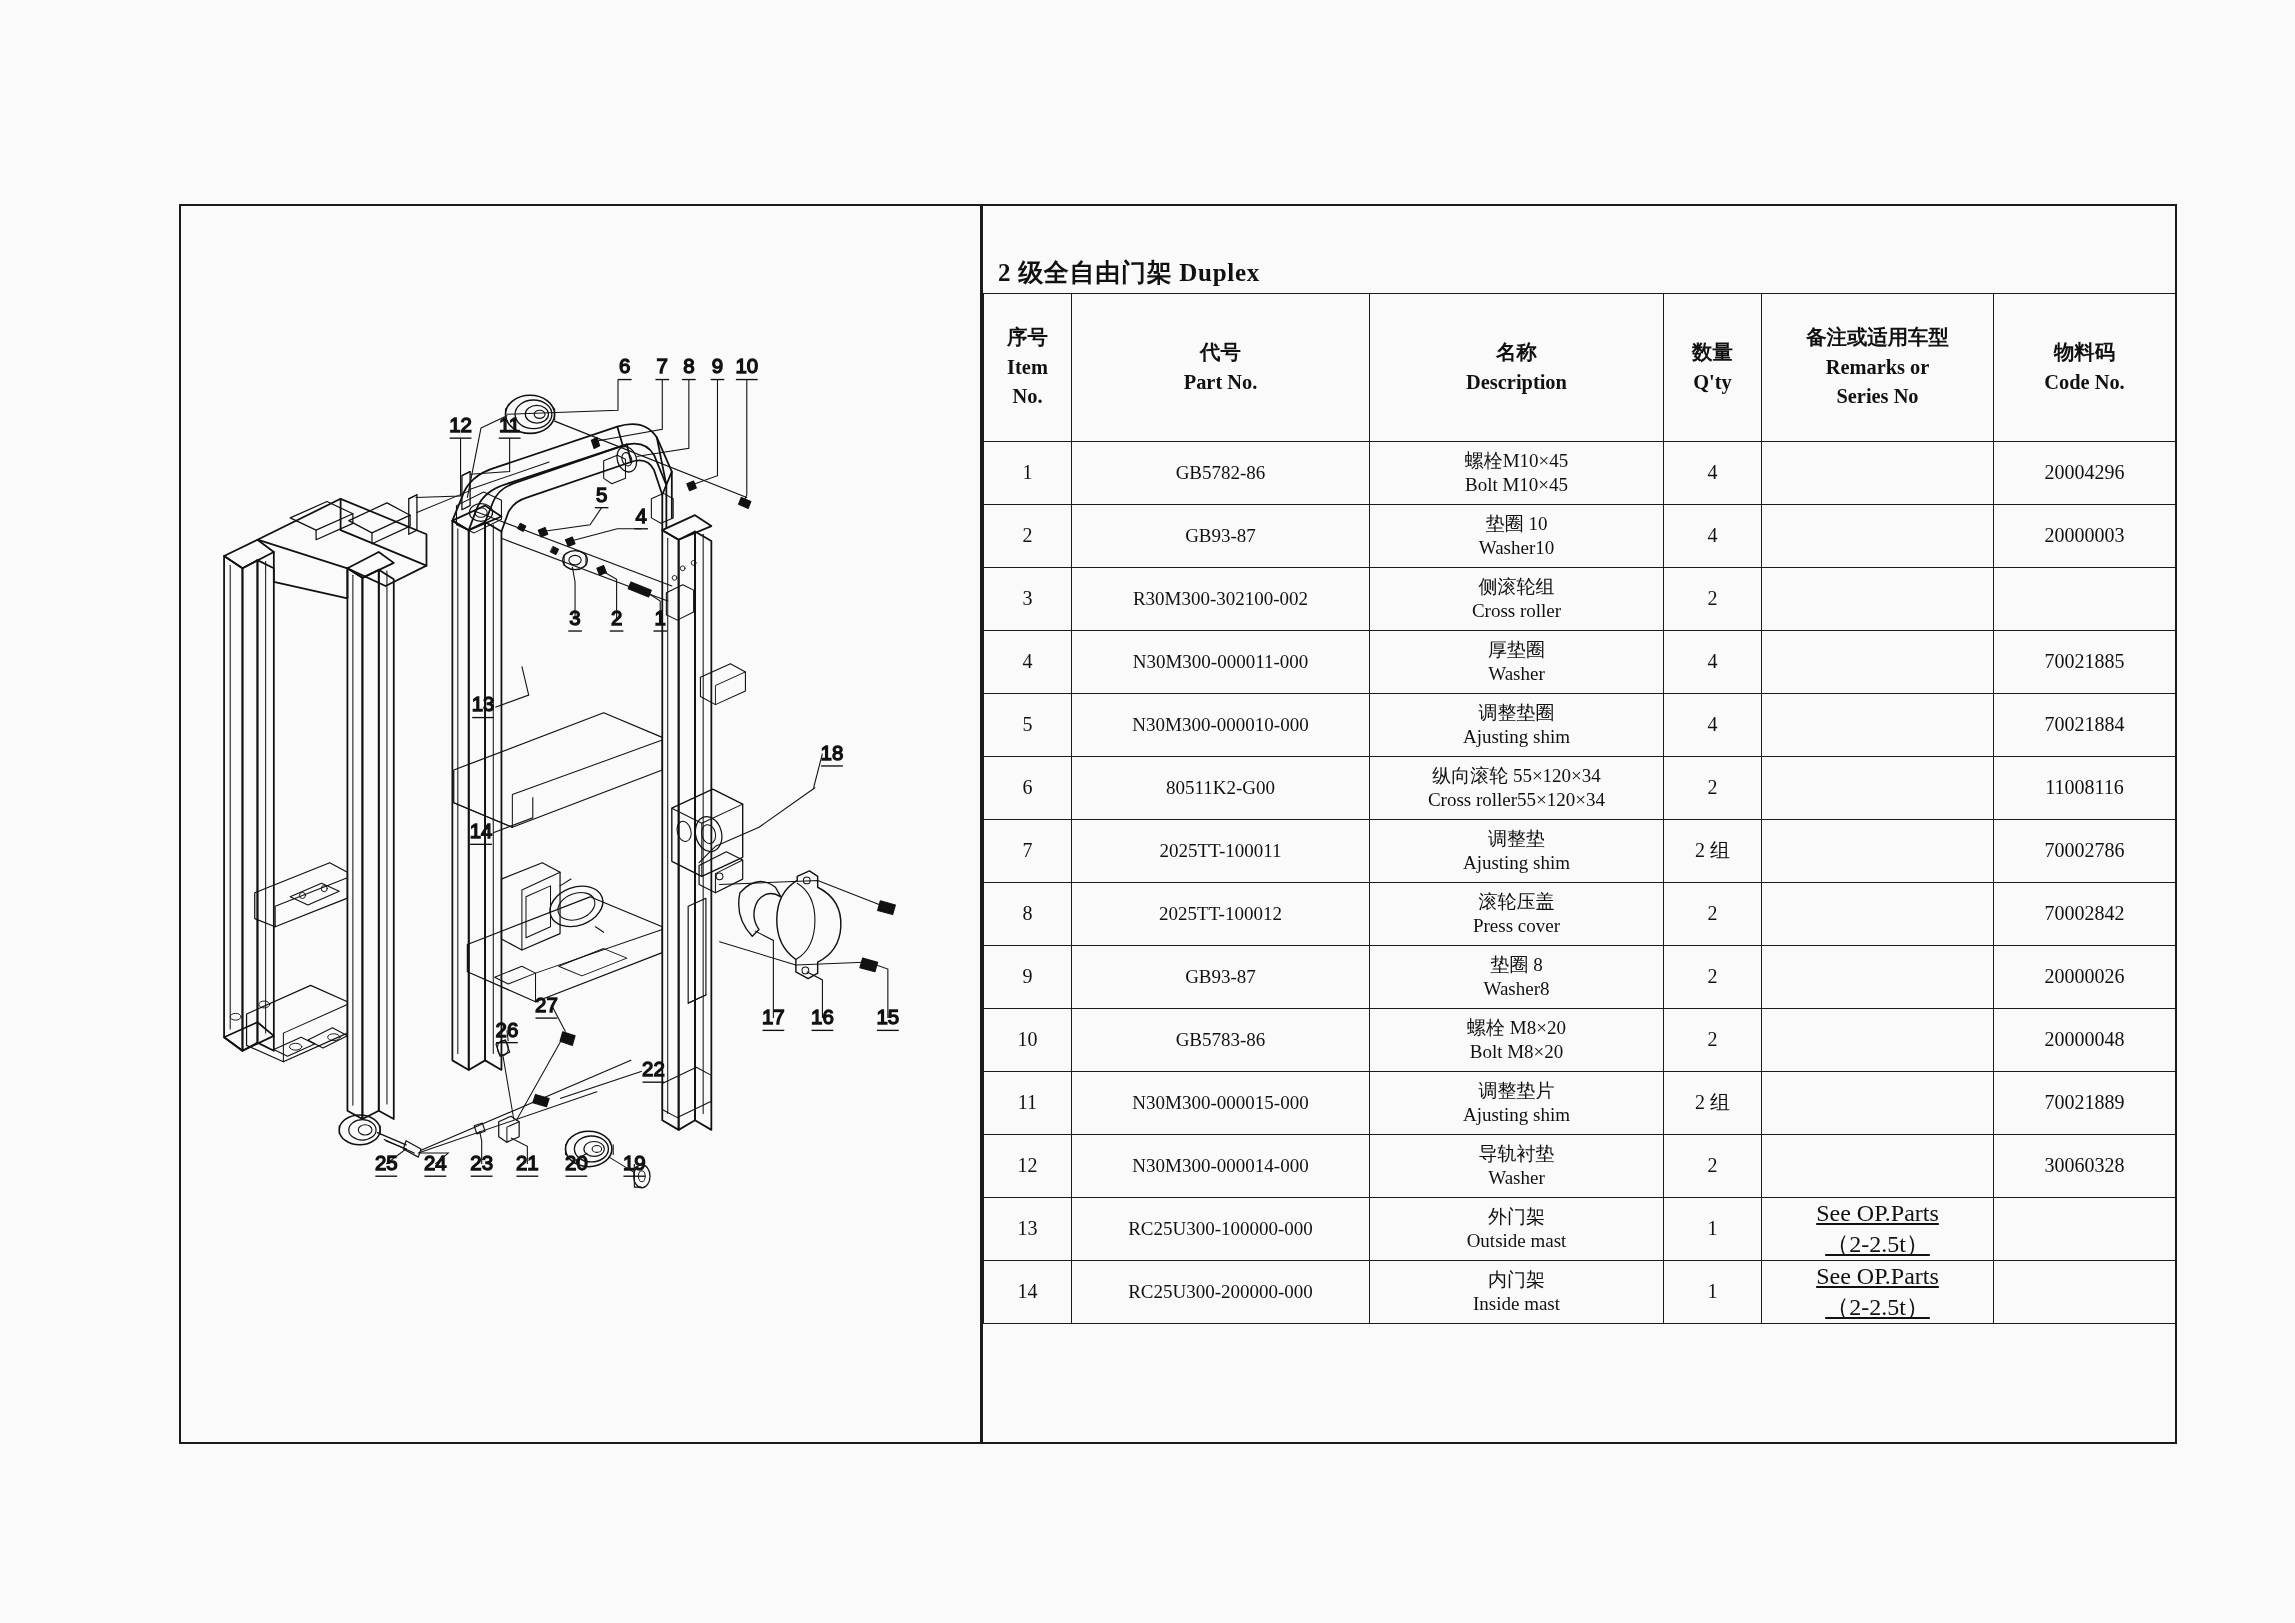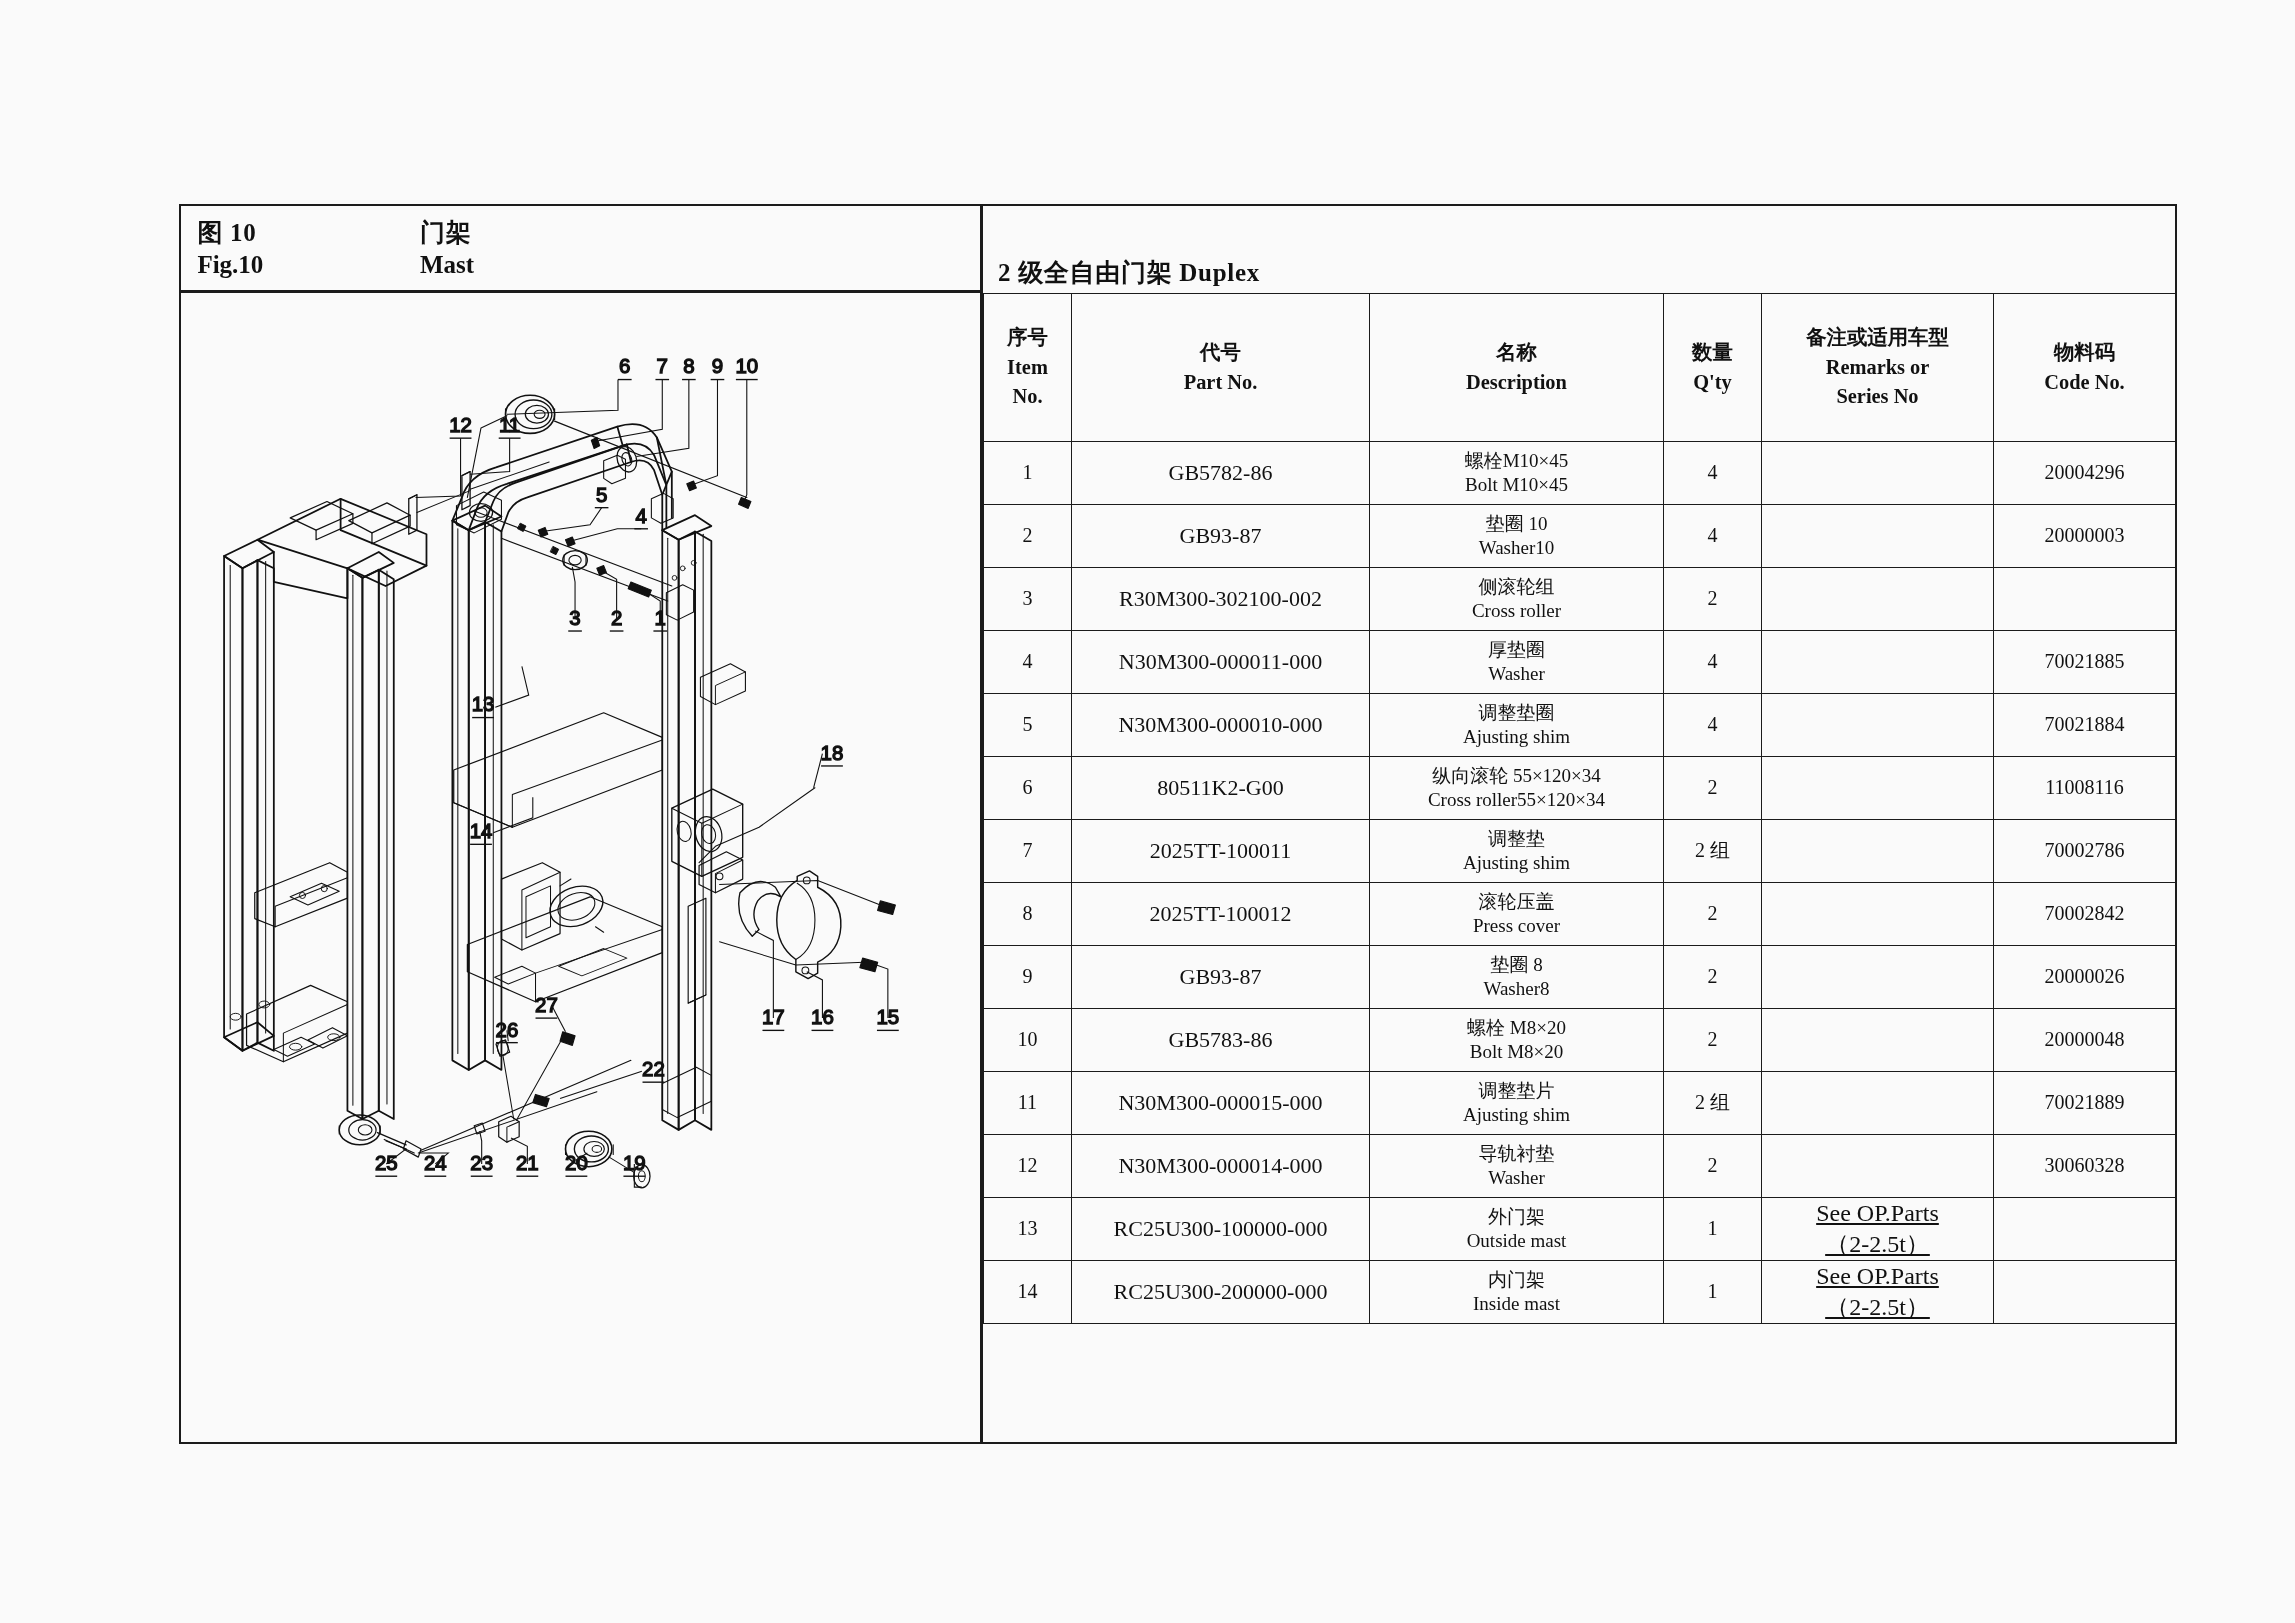--- a/index.html
+++ b/index.html
@@ -140,47 +140,41 @@
   #parts-table thead th .hl { display: block; }
   #parts-table thead th .hl.cn { font-weight: bold; }
 
   #parts-table tbody td {
     height: 62px;
     font-weight: normal;
     line-height: 1.28;
   }
   #parts-table tbody td.desc .dl,
   #parts-table tbody td.rem .dl { display: block; }
-  #parts-table tbody td.partno { font-size: 22px; }
+  #parts-table tbody td.partno { font-size: 19px; }
   #parts-table tbody td.itemno { font-size: 20px; }
   #parts-table tbody td.qty    { font-size: 20px; }
   #parts-table tbody td.code   { font-size: 20px; }
   #parts-table tbody td.desc   { font-size: 19px; }
   #parts-table tbody td.rem    { font-size: 24px; text-decoration: underline; }
 
   
   .callout-text {
     font-family: "Liberation Sans", sans-serif;
     font-size: 30px;
     fill: #111;
   }
 </style>
 </head>
 <body>
 
 <div id="page">
 
   <div id="left-panel">
 
-    <div id="left-header">
-      <div class="fig-cn">图 10</div>
-      <div class="fig-en">Fig.10</div>
-      <div class="name-cn">门架</div>
-      <div class="name-en">Mast</div>
-    </div>
 
     <div id="drawing-area">
       <svg id="drawing-svg" viewBox="0 0 1172 1686" preserveAspectRatio="xMidYMid meet" xmlns="http://www.w3.org/2000/svg">
         <g fill="none" stroke="#111" stroke-width="2.6" stroke-linejoin="round" stroke-linecap="round">
 
           <g stroke-width="2.6">
 
             <path d="M63 386 L63 1092 L90 1112 L90 404 Z"></path>
             <path d="M90 404 L90 1112 L112 1100 L112 392 Z"></path>
             <path d="M112 392 L112 1100 L136 1112 L136 404 Z"></path>

